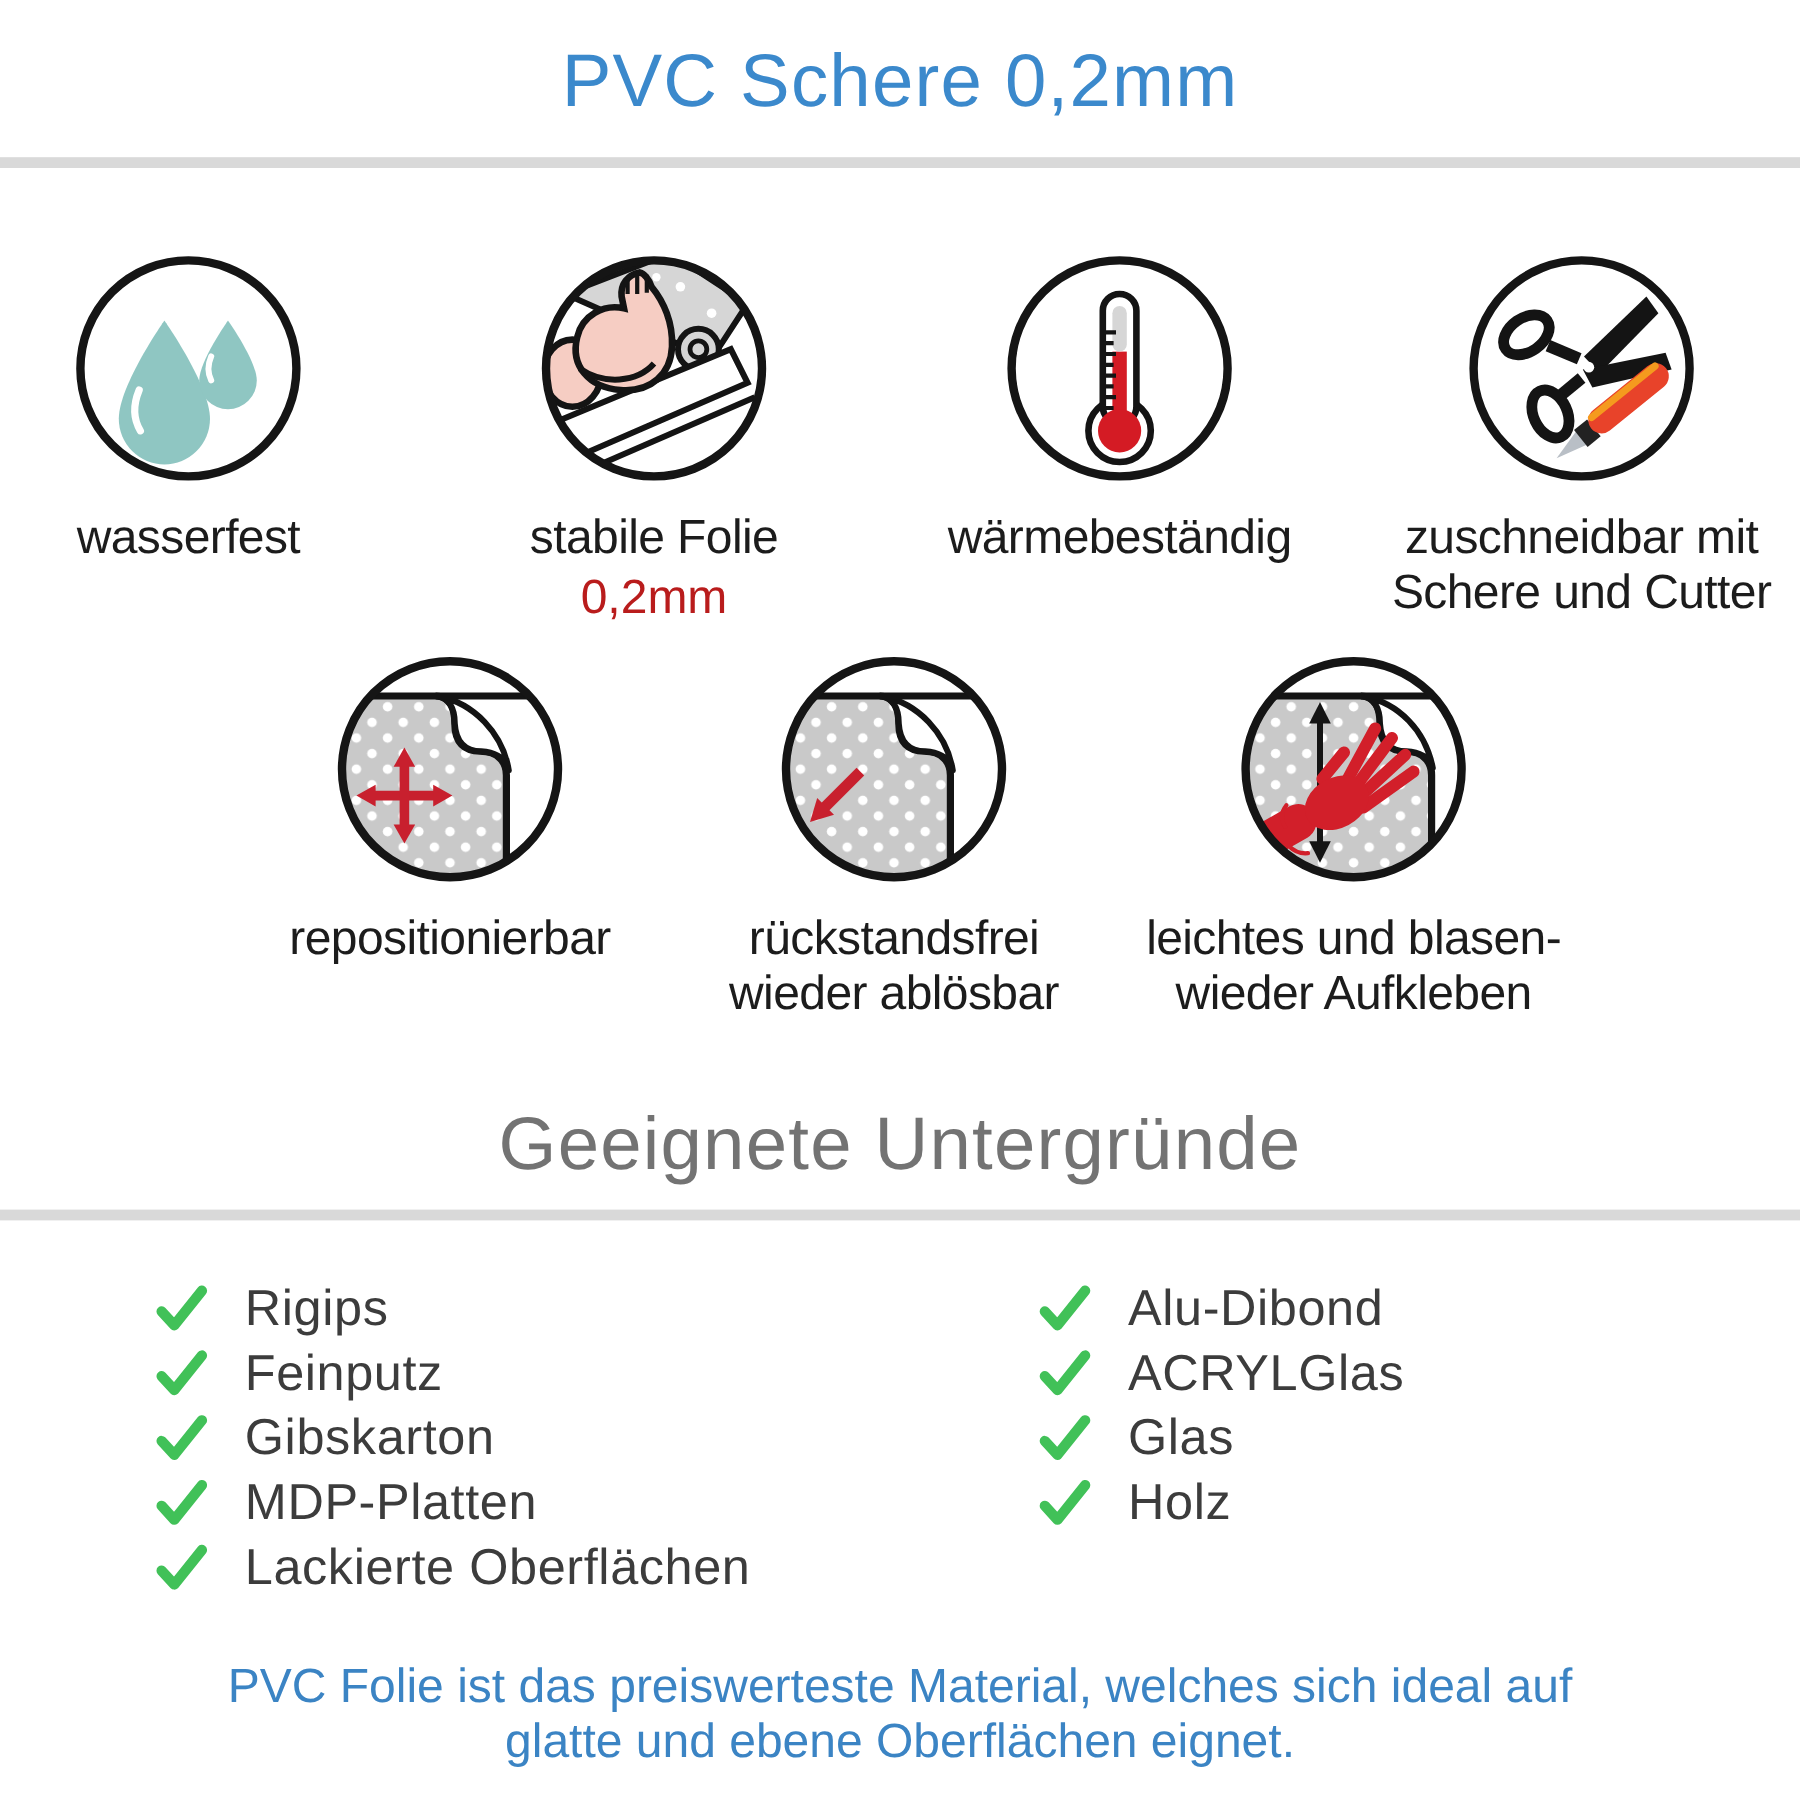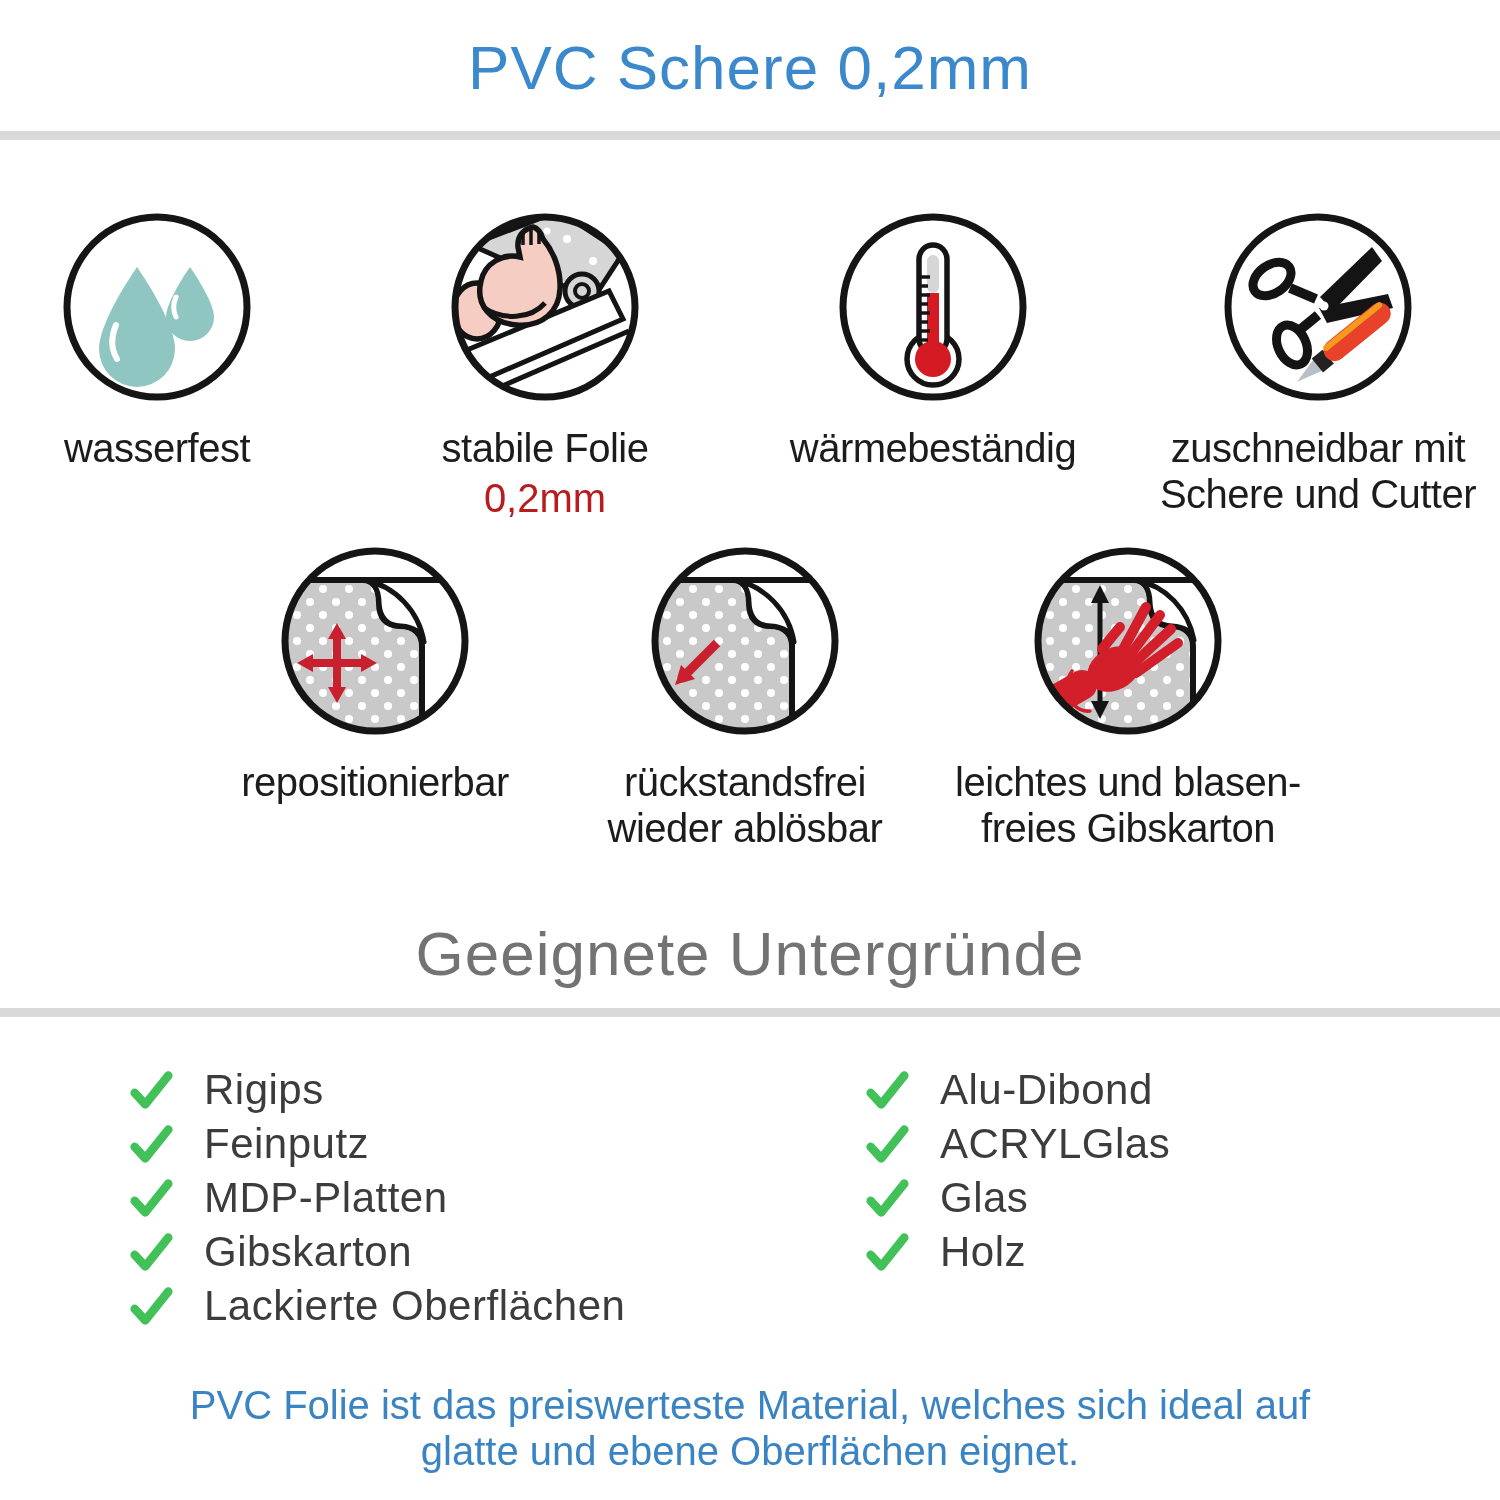--- a/index.html
+++ b/index.html
@@ -221,21 +221,21 @@
         <path d="M72,106 L90,84" stroke-width="10"></path>
         <path d="M42,128 q-7,9 -1,18" stroke-width="3.5"></path>
         <path d="M44,162 q7,7 16,6" stroke-width="3.5"></path>
       </g>
       <ellipse cx="84" cy="126" rx="28" ry="21" fill="#d21f2a" transform="rotate(-28 84 126)"></ellipse>
     </g>
     <circle cx="98" cy="98" r="90" fill="none" stroke="#151515" stroke-width="7"></circle>
   </svg>
   <div class="feature-label">
     <span>leichtes und blasen-</span>
-      <span>freies Gibskarton</span>
+      <span>wieder Aufkleben</span>
   </div>
 </div>
 
 <div class="abs section-title">Geeignete Untergründe</div>
 <div class="abs divider divider-2"></div>
 
 <div class="check-col left">
 
     <div class="check-item">
       <svg viewBox="0 0 48 48">
@@ -248,28 +248,28 @@
       <svg viewBox="0 0 48 48">
         <path d="M7,27 L18,39 L42,9" fill="none" stroke="#41c158" stroke-width="9" stroke-linecap="round" stroke-linejoin="round"></path>
       </svg>
       <span class="check-label">Feinputz</span>
     </div>
 
     <div class="check-item">
       <svg viewBox="0 0 48 48">
         <path d="M7,27 L18,39 L42,9" fill="none" stroke="#41c158" stroke-width="9" stroke-linecap="round" stroke-linejoin="round"></path>
       </svg>
+      <span class="check-label">Gibskarton</span>
+    </div>
+
+    <div class="check-item">
+      <svg viewBox="0 0 48 48">
+        <path d="M7,27 L18,39 L42,9" fill="none" stroke="#41c158" stroke-width="9" stroke-linecap="round" stroke-linejoin="round"></path>
+      </svg>
       <span class="check-label">MDP-Platten</span>
-    </div>
-
-    <div class="check-item">
-      <svg viewBox="0 0 48 48">
-        <path d="M7,27 L18,39 L42,9" fill="none" stroke="#41c158" stroke-width="9" stroke-linecap="round" stroke-linejoin="round"></path>
-      </svg>
-      <span class="check-label">Gibskarton</span>
     </div>
 
     <div class="check-item">
       <svg viewBox="0 0 48 48">
         <path d="M7,27 L18,39 L42,9" fill="none" stroke="#41c158" stroke-width="9" stroke-linecap="round" stroke-linejoin="round"></path>
       </svg>
       <span class="check-label">Lackierte Oberflächen</span>
     </div>
   </div>
 

